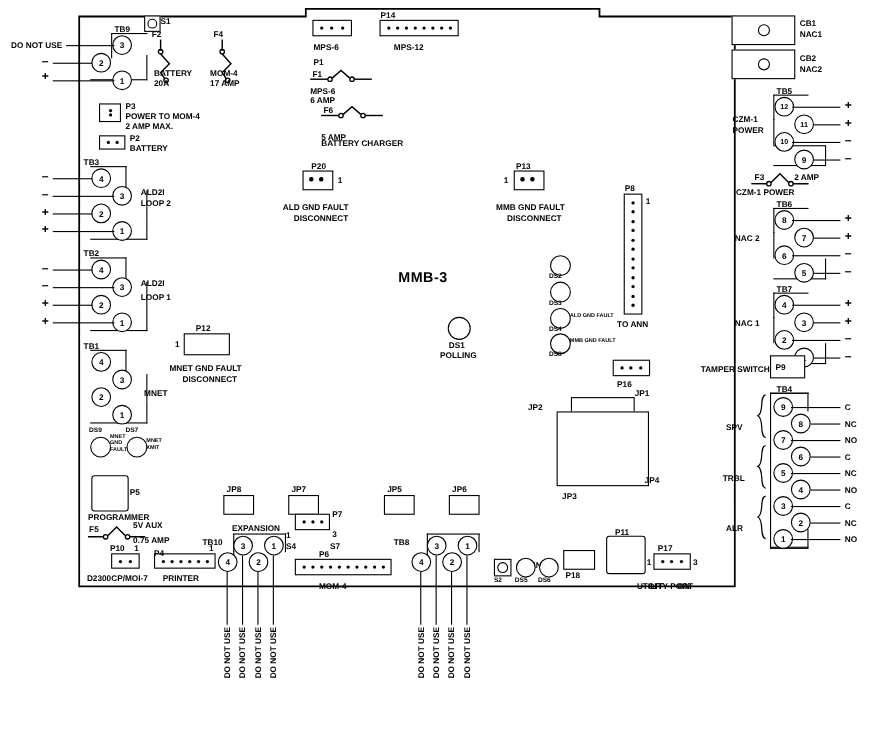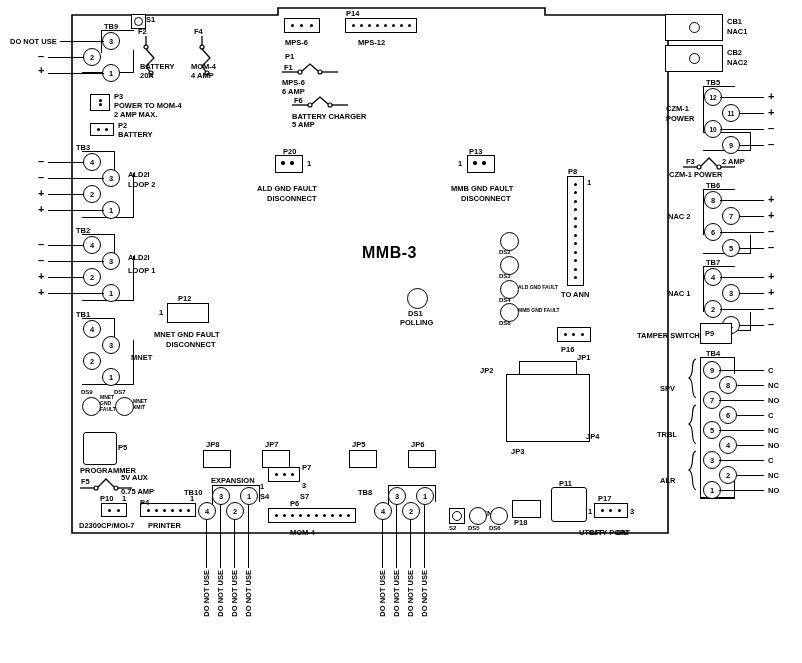--- a/index.html
+++ b/index.html
@@ -16,21 +16,21 @@
   .term{position:absolute;border:1.5px solid #000;border-radius:50%;background:#fff;display:flex;align-items:center;justify-content:center;font-size:7.5px;font-weight:bold;box-sizing:border-box;}
   .led{position:absolute;border:1.3px solid #000;border-radius:50%;background:#fff;}
   .ln{position:absolute;background:#000;}
   .hl{height:1.3px;}
   .vl{width:1.3px;}
   .boxline{position:absolute;border:1.4px solid #000;background:transparent;}
   .cb{position:absolute;border:1.5px solid #000;background:#fff;display:flex;align-items:center;justify-content:center;}
   .cb .hole{width:9px;height:9px;border:1.3px solid #000;border-radius:50%;}
   .sq{position:absolute;border:1.4px solid #000;background:#fff;}
   .sqr{position:absolute;border:1.5px solid #000;background:#fff;border-radius:3px;}
-  .title{position:absolute;font-size:16px;font-weight:bold;letter-spacing:.5px;}
+  .title{position:absolute;font-size:13px;font-weight:bold;letter-spacing:.5px;}
   .cap{position:absolute;text-align:center;font-size:11.5px;font-weight:bold;line-height:14px;width:100%;}
   svg{position:absolute;overflow:visible;}
 </style>
 </head>
 <body>
 
 <div id="root">
 
   <svg width="802" height="663">
     <path d="M72,15 L278,15 L278,8 L545,8 L545,15 L668,15 L668,533 L72,533 Z" fill="none" stroke="#000" stroke-width="1.6"></path>
@@ -61,21 +61,21 @@
     <path d="M62,6 L62,16" stroke="#000" stroke-width="1.3" fill="none"></path>
     <circle cx="62" cy="17" r="2" fill="none" stroke="#000" stroke-width="1.2"></circle>
     <path d="M62,19 L70,28 L62,36 L66,42" stroke="#000" stroke-width="1.3" fill="none"></path>
     <circle cx="67" cy="43" r="2" fill="none" stroke="#000" stroke-width="1.2"></circle>
   </svg>
   <div class="t" style="left:138px;top:27px;">F2</div>
   <div class="t" style="left:194px;top:27px;">F4</div>
   <div class="t" style="left:140px;top:62px;">BATTERY</div>
   <div class="t" style="left:140px;top:71px;">20A</div>
   <div class="t" style="left:191px;top:62px;">MOM-4</div>
-  <div class="t" style="left:191px;top:71px;">4 AMP</div>
+  <div class="t" style="left:191px;top:71px;">17 AMP</div>
 
   <div class="hdrv" style="left:90px;top:94px;width:20px;height:17px;">
       <i></i>
       <i></i>
     </div>
   <div class="t" style="left:114px;top:92px;">P3</div>
   <div class="t" style="left:114px;top:101px;">POWER TO MOM-4</div>
   <div class="t" style="left:114px;top:110px;">2 AMP MAX.</div>
 
   <div class="hdr" style="left:90px;top:123px;width:24px;height:13px;">
@@ -118,21 +118,21 @@
   <div class="t" style="left:282px;top:87px;">6 AMP</div>
 
   <svg style="left:292px;top:95px;" width="70" height="16">
     <path d="M0,10 L16,10" stroke="#000" stroke-width="1.3"></path>
     <circle cx="18" cy="10" r="2" fill="none" stroke="#000" stroke-width="1.2"></circle>
     <path d="M20,9 L28,2 L36,9" stroke="#000" stroke-width="1.3" fill="none"></path>
     <circle cx="38" cy="10" r="2" fill="none" stroke="#000" stroke-width="1.2"></circle>
     <path d="M40,10 L56,10" stroke="#000" stroke-width="1.3"></path>
   </svg>
   <div class="t" style="left:294px;top:96px;">F6</div>
-  <div class="t" style="left:292px;top:112px;">BATTERY CHARGER</div>
+  <div class="t" style="left:292px;top:126px;">BATTERY CHARGER</div>
   <div class="t" style="left:292px;top:120px;">5 AMP</div>
 
   <div class="cb" style="left:665px;top:14px;width:56px;height:25px;">
       <span class="hole"></span>
     </div>
   <div class="t" style="left:727px;top:17px;">CB1</div>
   <div class="t" style="left:727px;top:27px;">NAC1</div>
   <div class="cb" style="left:665px;top:45px;width:56px;height:25px;">
       <span class="hole"></span>
     </div>

